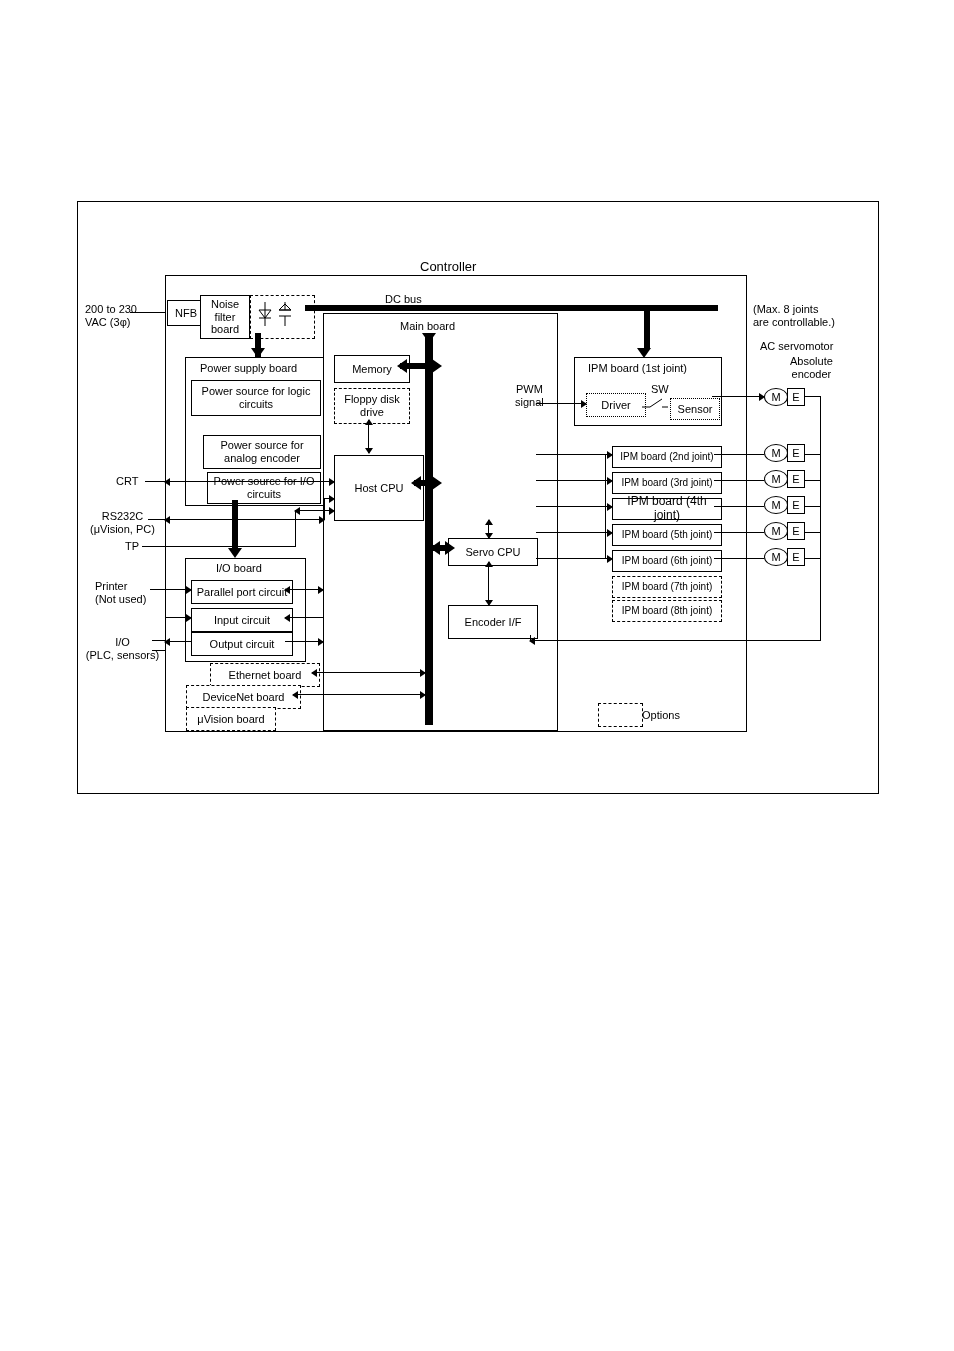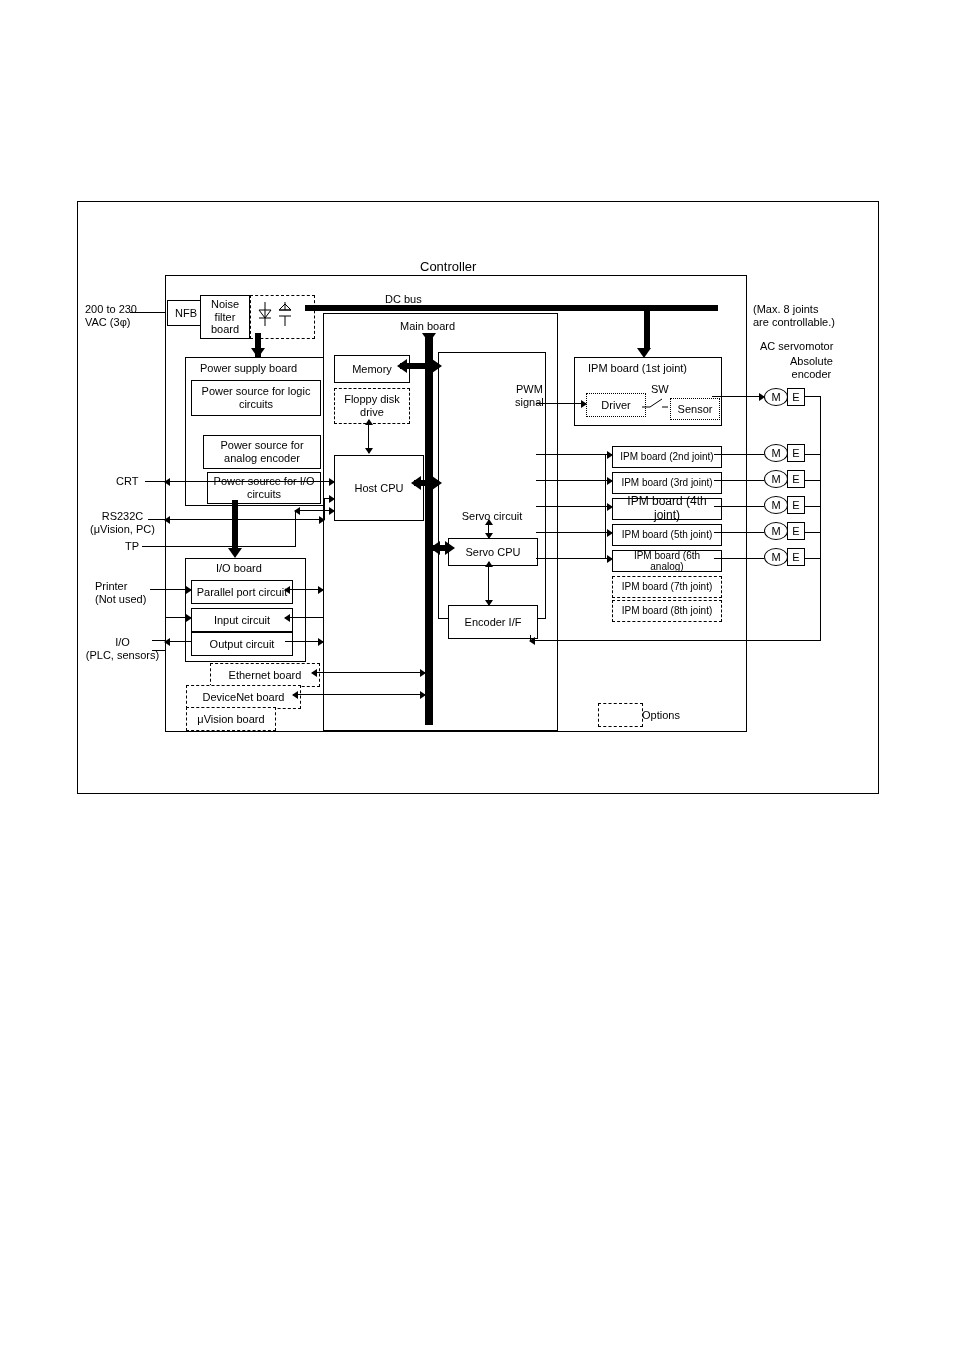--- a/index.html
+++ b/index.html
@@ -101,23 +101,20 @@
       <span>Memory</span>
     </div>
   <div class="box dashed" style="left:334px;top:388px;width:66px;height:30px">
       <span>Floppy disk
 drive</span>
     </div>
   <div class="box" style="left:334px;top:455px;width:80px;height:60px">
       <span>Host CPU</span>
     </div>
 
-  <div class="box" style="left:438px;top:352px;width:98px;height:168px;align-items:flex-end;padding-bottom:95px">
-      <span>Servo circuit</span>
-    </div>
   <div class="box" style="left:448px;top:538px;width:80px;height:22px">
       <span>Servo CPU</span>
     </div>
   <div class="box" style="left:448px;top:605px;width:80px;height:28px">
       <span>Encoder I/F</span>
     </div>
 
   <div class="label" style="left:515px;top:383px;text-align:center">PWM
 signal</div>
 
@@ -164,21 +161,21 @@
   <div class="box" style="left:612px;top:472px;width:100px;height:16px;font-size:10px">
       <span>IPM board (3rd joint)</span>
     </div>
   <div class="box" style="left:612px;top:498px;width:100px;height:16px;font-size:12px">
       <span>IPM board (4th joint)</span>
     </div>
   <div class="box" style="left:612px;top:524px;width:100px;height:16px;font-size:10px">
       <span>IPM board (5th joint)</span>
     </div>
   <div class="box" style="left:612px;top:550px;width:100px;height:16px;font-size:10px">
-      <span>IPM board (6th analog)</span>
+      <span>IPM board (6th joint)</span>
     </div>
   <div class="box dashed" style="left:612px;top:576px;width:100px;height:16px;font-size:10px">
       <span>IPM board (7th joint)</span>
     </div>
   <div class="box dashed" style="left:612px;top:600px;width:100px;height:16px;font-size:10px">
       <span>IPM board (8th joint)</span>
     </div>
 
   <div class="label" style="left:753px;top:303px">(Max. 8 joints
 are controllable.)</div>

